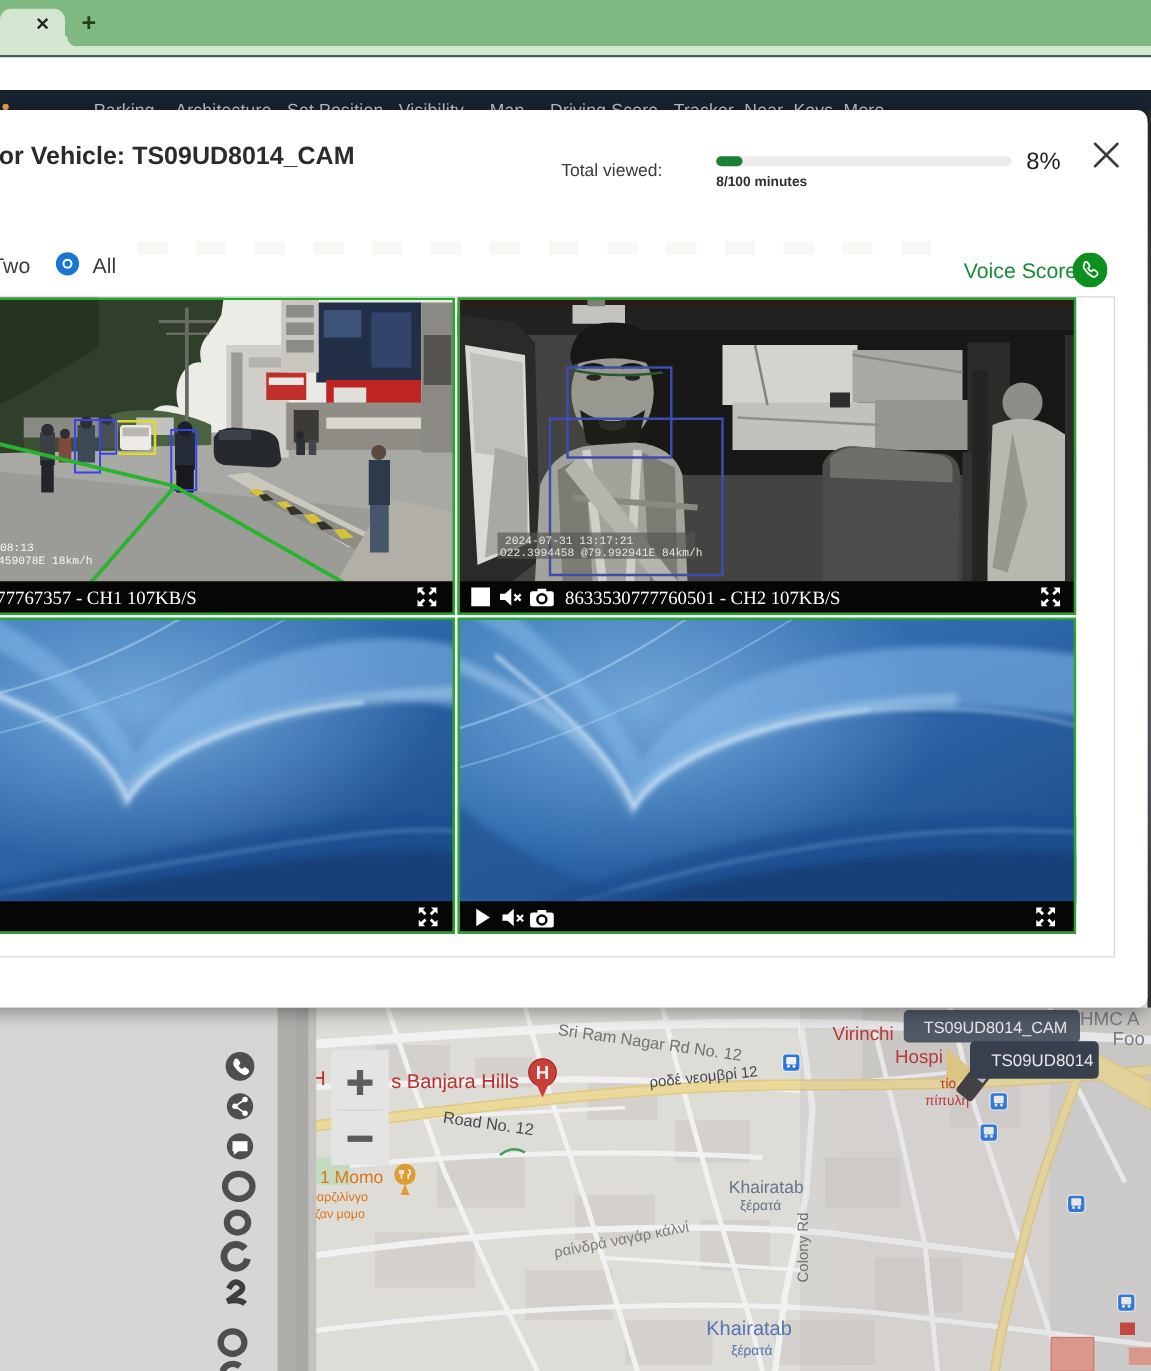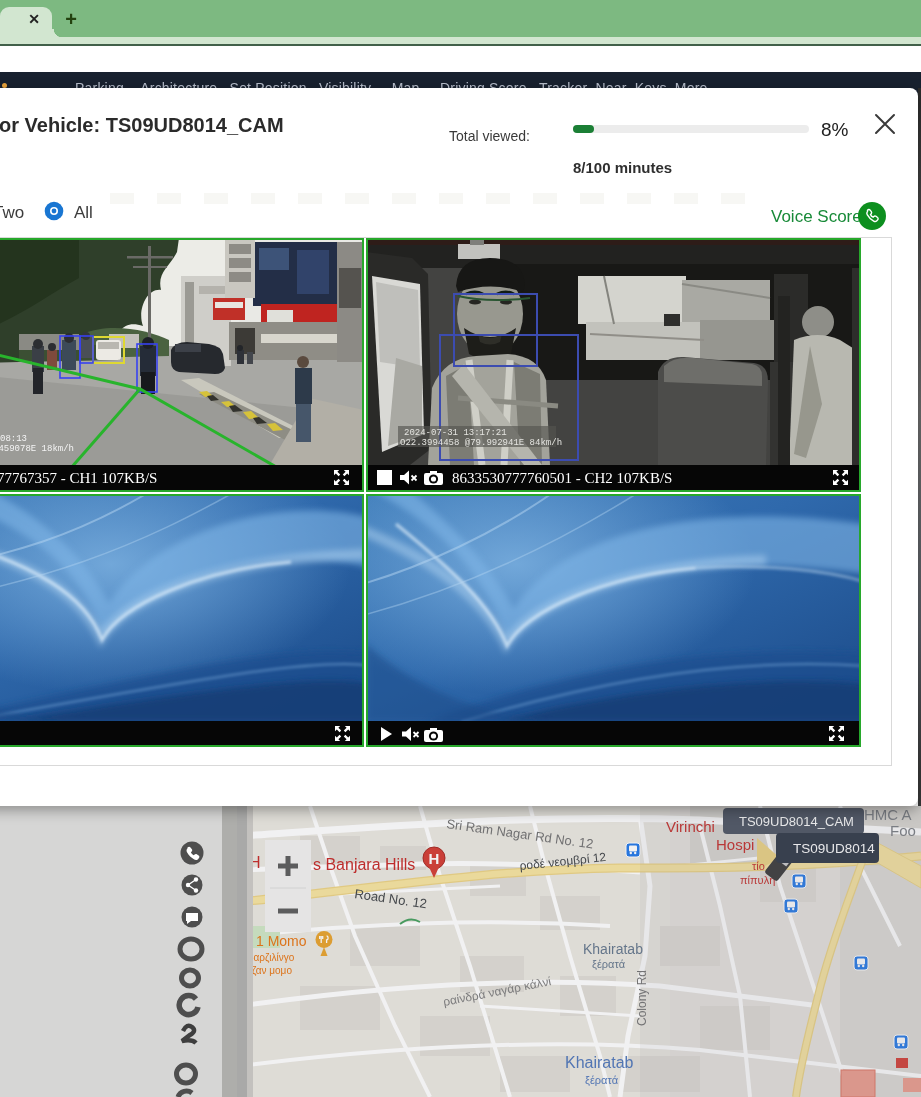--- a/index.html
+++ b/index.html
@@ -203,21 +203,21 @@
     <rect x="640" y="0" width="281" height="291" fill="#9094a0" opacity="0.10"></rect>
   </svg>
 
   <div class="abs" style="left:-140px;top:88px;width:1058px;height:718px;background:#ffffff;border-radius:8px;box-shadow:0 4px 14px rgba(0,0,0,0.35);"></div>
 
   <div class="abs" style="left:-1px;top:114px;font-size:20px;font-weight:700;color:#2b2b2b;white-space:nowrap;">or Vehicle: TS09UD8014_CAM</div>
   <div class="abs" style="left:449px;top:128px;font-size:14px;color:#3a3a3a;">Total viewed:</div>
   <div class="abs" style="left:573px;top:125px;width:236px;height:8px;border-radius:4px;background:#ececec;"></div>
   <div class="abs" style="left:573px;top:125px;width:21px;height:8px;border-radius:4px;background:#1b7f35;"></div>
   <div class="abs" style="left:821px;top:119px;font-size:19px;color:#212121;">8%</div>
-  <div class="abs" style="left:573px;top:159px;font-size:15px;font-weight:bold;color:#2f2f2f;">8/100 minutes</div>
+  <div class="abs" style="left:573px;top:140px;font-size:11px;font-weight:bold;color:#2f2f2f;">8/100 minutes</div>
   <svg class="abs" style="left:874px;top:113px;" width="22" height="22" viewBox="0 0 22 22">
     <path d="M2 2 L20 20 M20 2 L2 20" stroke="#3a3a3a" stroke-width="2" stroke-linecap="round"></path>
   </svg>
 
   <div class="abs" style="left:110px;top:193px;width:24px;height:11px;background:#f7f7f4;"></div>
     <div class="abs" style="left:157px;top:193px;width:24px;height:11px;background:#f7f7f4;"></div>
     <div class="abs" style="left:204px;top:193px;width:24px;height:11px;background:#f7f7f4;"></div>
     <div class="abs" style="left:251px;top:193px;width:24px;height:11px;background:#f7f7f4;"></div>
     <div class="abs" style="left:298px;top:193px;width:24px;height:11px;background:#f7f7f4;"></div>
     <div class="abs" style="left:345px;top:193px;width:24px;height:11px;background:#f7f7f4;"></div>

